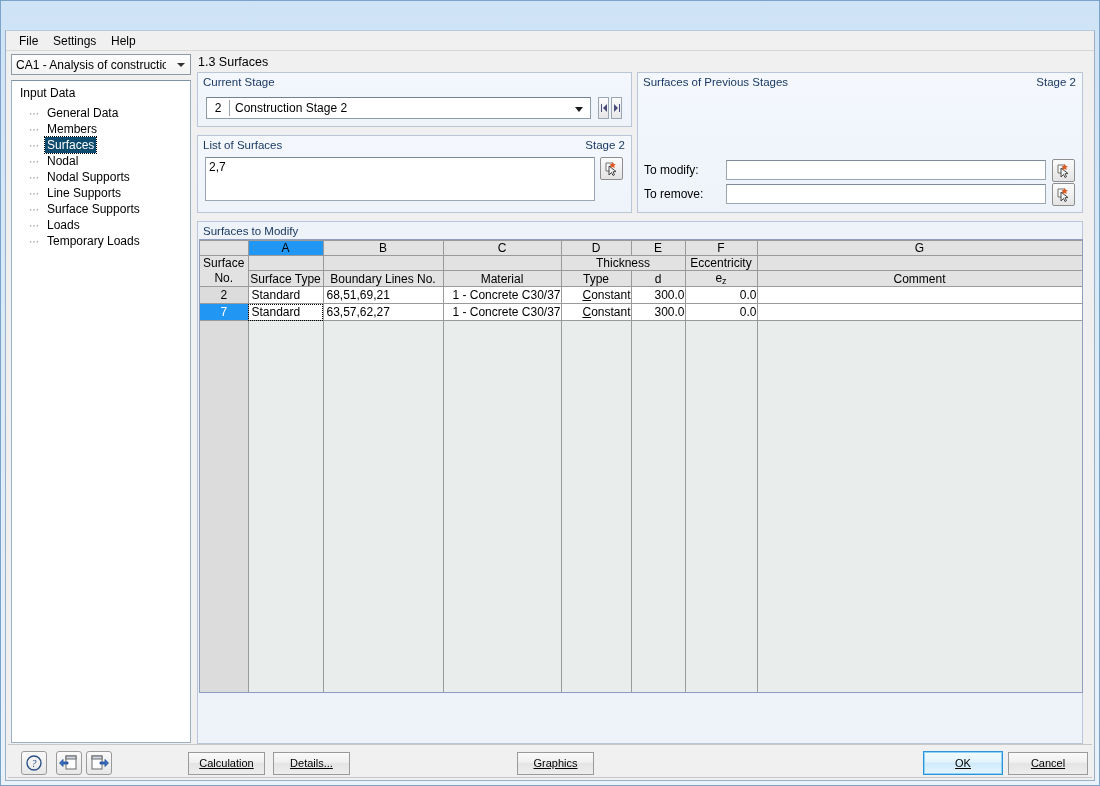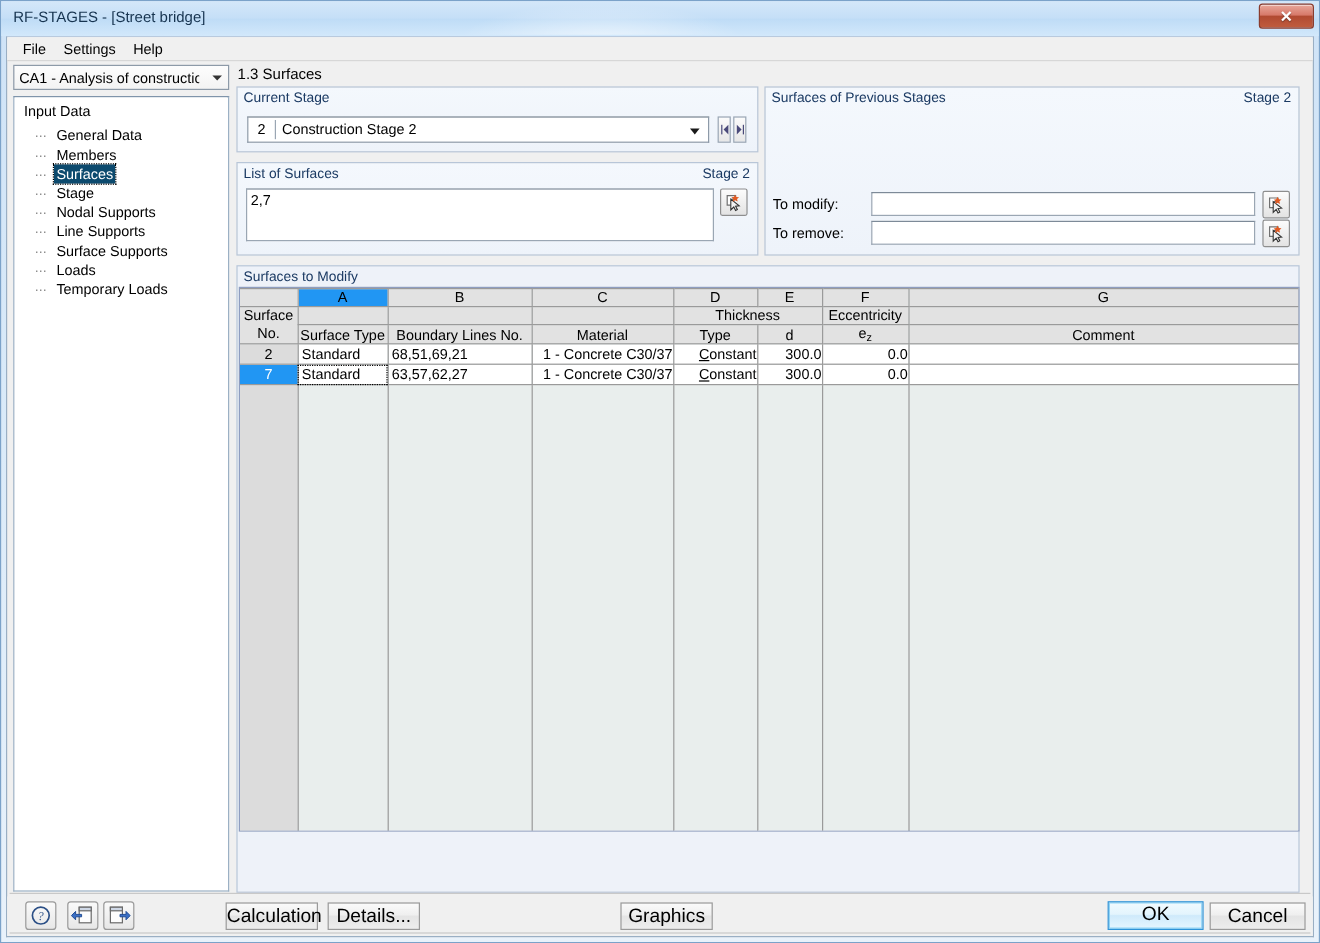--- a/index.html
+++ b/index.html
@@ -291,23 +291,24 @@
   }
   #statusbar {
     position: absolute; left: 5px; top: 749px;
     width: 1078px; height: 0px;
   }
   .btn {
     position: absolute;
     background: linear-gradient(to bottom,#fafafa 0%, #efefef 45%, #e4e4e4 50%, #ededed 100%);
     border: 1px solid #9a9a9a;
     border-radius: 0;
-    font-size: 16px; color: #000;
+    font-size: 11px; color: #000;
     text-align: center;
     cursor: pointer;
+    text-decoration: underline;
   }
   .btn .cap { display: block; }
   .btn.default {
     border: 1px solid #2e93d8;
     box-shadow: 0 0 0 1px #8ed3f5 inset;
     background: linear-gradient(to bottom,#f2fbff 0%, #e3f4fd 45%, #cfeafb 50%, #e6f6ff 100%);
   }
   .toolbtn {
     position: absolute;
     width: 26px; height: 24px;
@@ -325,27 +326,20 @@
     position: absolute; left: 2px; top: 746px;
     width: 1084px; height: 1px;
     background: #c8c8c8;
   }
 </style>
 </head>
 <body>
 
 <div id="window">
 
-  <div id="titlebar">
-    <div class="glass"></div>
-    <div id="title-text">RF-STAGES - [Street bridge]</div>
-    <div id="close-btn">
-      <div class="x">✕</div>
-    </div>
-  </div>
 
   <div id="client">
 
     <div id="menubar">
       <div class="menu-item" style="left:6px">File</div>
       <div class="menu-item" style="left:40px">Settings</div>
       <div class="menu-item" style="left:98px">Help</div>
     </div>
 
     <div id="left-panel">
@@ -360,21 +354,21 @@
         <div class="tree-node" style="top:24px">
           <span class="dash">⋯</span><span class="txt">General Data</span>
         </div>
         <div class="tree-node" style="top:40px">
           <span class="dash">⋯</span><span class="txt">Members</span>
         </div>
         <div class="tree-node selected" style="top:56px">
           <span class="dash">⋯</span><span class="txt">Surfaces</span>
         </div>
         <div class="tree-node" style="top:72px">
-          <span class="dash">⋯</span><span class="txt">Stage</span>
+          <span class="dash">⋯</span><span class="txt">Nodal</span>
         </div>
         <div class="tree-node" style="top:88px">
           <span class="dash">⋯</span><span class="txt">Nodal Supports</span>
         </div>
         <div class="tree-node" style="top:104px">
           <span class="dash">⋯</span><span class="txt">Line Supports</span>
         </div>
         <div class="tree-node" style="top:120px">
           <span class="dash">⋯</span><span class="txt">Surface Supports</span>
         </div>

